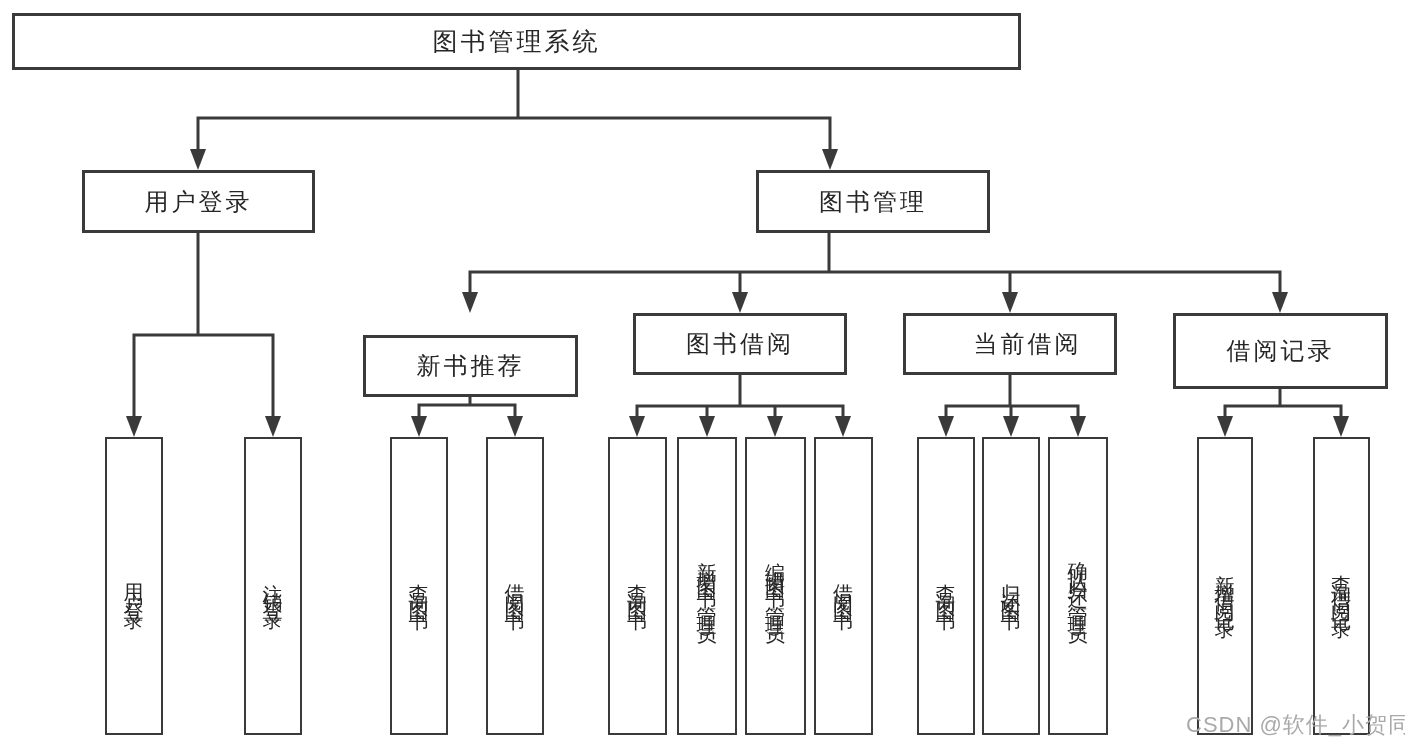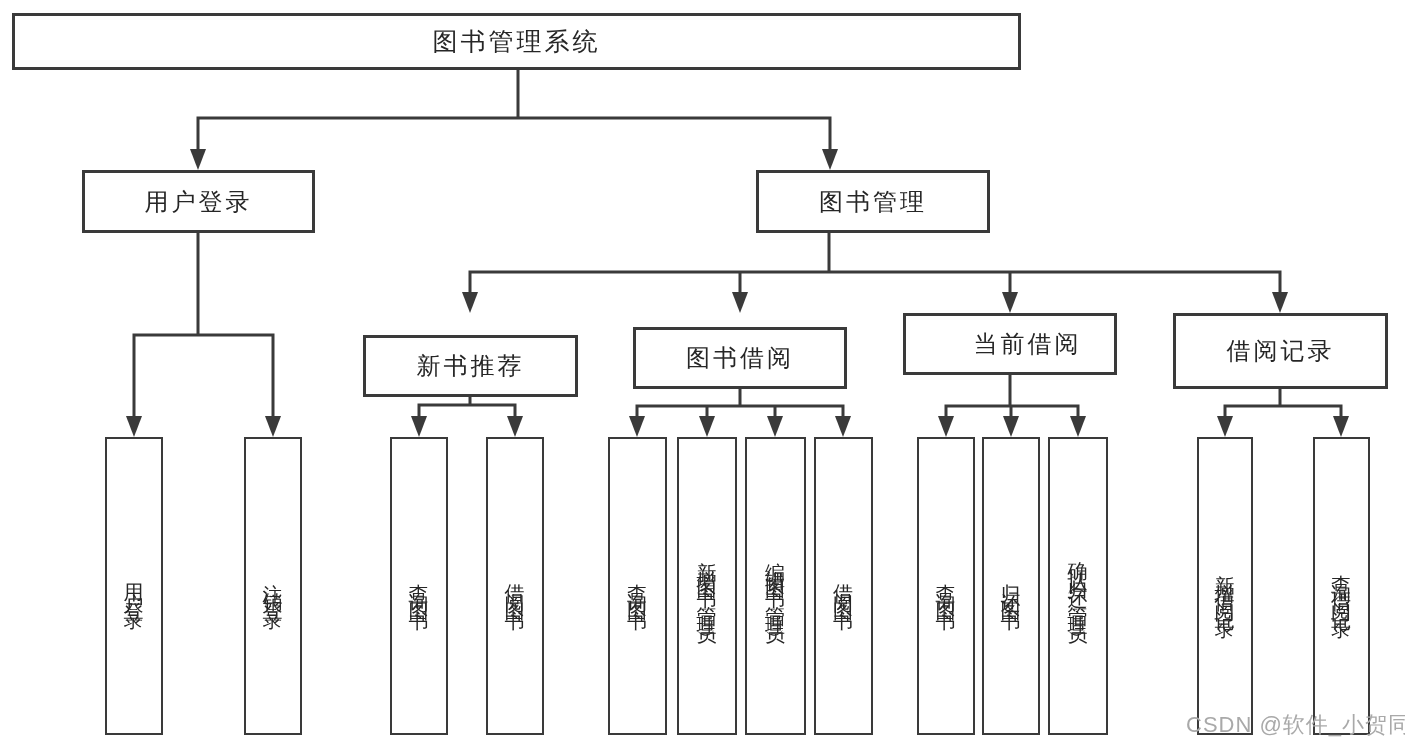--- a/index.html
+++ b/index.html
@@ -100,21 +100,21 @@
     <path class="arrow" d="M1225 437 l-8 -21 h16 z"></path>
     <path class="arrow" d="M1341 437 l-8 -21 h16 z"></path>
   </svg>
 
   <div class="box hbox rootbox" style="left:12px; top:13px; width:1009px; height:57px;">图书管理系统</div>
 
   <div class="box hbox" style="left:82px; top:170px; width:233px; height:63px;">用户登录</div>
   <div class="box hbox" style="left:711px; top:170px; width:234px; height:63px;margin-left:45px;">图书管理</div>
 
   <div class="box hbox" style="left:363px; top:313px; width:215px; height:62px;margin-top:22px;">新书推荐</div>
-  <div class="box hbox" style="left:633px; top:313px; width:214px; height:62px;margin-top:14px;">图书借阅</div>
+  <div class="box hbox" style="left:633px; top:313px; width:214px; height:62px;">图书借阅</div>
   <div class="box hbox" style="left:903px; top:313px; width:214px; height:62px;padding-left:35px;">当前借阅</div>
   <div class="box hbox" style="left:1173px; top:313px; width:215px; height:76px;">借阅记录</div>
 
   <div class="box vbox" style="left:105px; width:58px;">用户登录</div>
   <div class="box vbox" style="left:244px; width:58px;">注销登录</div>
 
   <div class="box vbox" style="left:390px; width:58px;">查询图书</div>
   <div class="box vbox" style="left:486px; width:58px;">借阅图书</div>
 
   <div class="box vbox" style="left:608px; width:59px;">查询图书</div>

